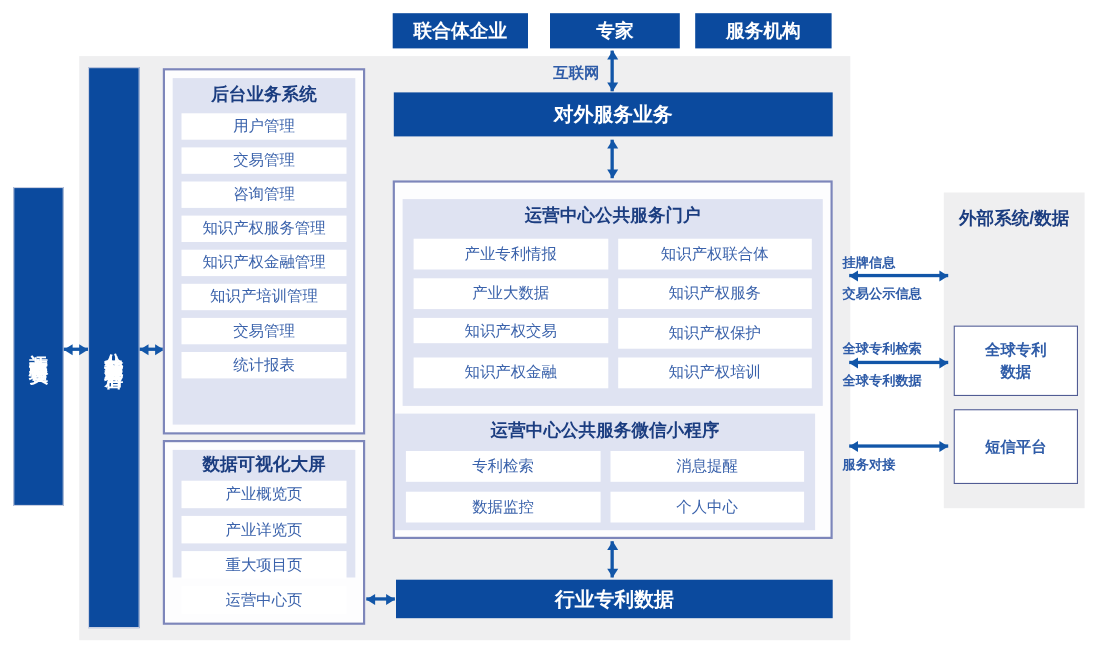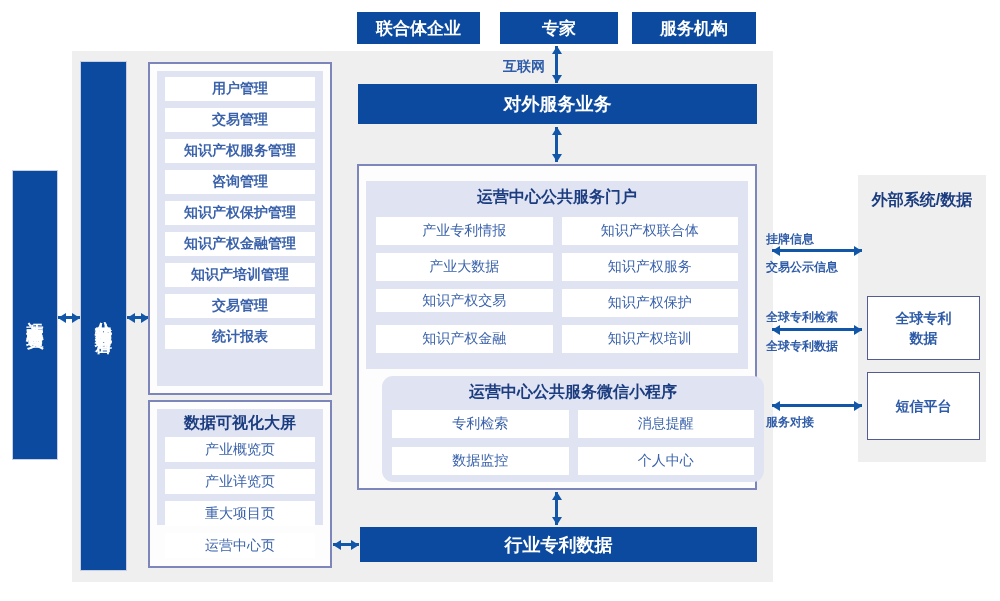--- a/index.html
+++ b/index.html
@@ -64,26 +64,26 @@
   <div class="dark-box" style="left:358px;top:84px;width:399px;height:40px;font-size:18px;">对外服务业务</div>
   <div class="av" style="left:555px;top:127px;height:35px;"></div>
 
   <div class="vbar" style="left:12px;top:170px;width:46px;height:290px;">运营中心管理员</div>
   <div class="vbar" style="left:80px;top:61px;width:47px;height:510px;">公共功能及管理后台</div>
   <div class="ah" style="left:58px;top:316px;width:22px;"></div>
   <div class="ah" style="left:127px;top:316px;width:22px;"></div>
 
   <div class="outlined-box" style="left:148px;top:62px;width:184px;height:333px;">
     <div class="lavender col" style="left:7px;top:7px;width:166px;height:315px;padding:6px 8px 8px 8px;">
-      <div class="col" style="gap:7px;font-weight:bold;">
+      <div class="sec-title" style="margin-bottom:6px;">后台业务系统</div>
+      <div class="col" style="gap:7px;">
         <div class="item" style="height:24px;">用户管理</div>
         <div class="item" style="height:24px;">交易管理</div>
+        <div class="item" style="height:24px;">咨询管理</div>
         <div class="item" style="height:24px;">知识产权服务管理</div>
-        <div class="item" style="height:24px;">咨询管理</div>
-        <div class="item" style="height:24px;">知识产权保护管理</div>
         <div class="item" style="height:24px;">知识产权金融管理</div>
         <div class="item" style="height:24px;">知识产培训管理</div>
         <div class="item" style="height:24px;">交易管理</div>
         <div class="item" style="height:24px;">统计报表</div>
       </div>
     </div>
   </div>
 
   <div class="outlined-box" style="left:148px;top:400px;width:184px;height:168px;">
     <div class="lavender col" style="left:7px;top:7px;width:166px;height:116px;padding:5px 8px 8px 8px;">
@@ -106,21 +106,21 @@
         <div class="item" style="height:28px;">知识产权联合体</div>
         <div class="item" style="height:28px;">产业大数据</div>
         <div class="item" style="height:28px;">知识产权服务</div>
         <div class="item" style="height:23px;">知识产权交易</div>
         <div class="item" style="height:28px;">知识产权保护</div>
         <div class="item" style="height:28px;">知识产权金融</div>
         <div class="item" style="height:28px;">知识产权培训</div>
       </div>
     </div>
 
-    <div class="lavender col" style="left:23px;top:210px;width:382px;height:106px;padding:6px 10px 10px 10px;border-radius:11px;">
+    <div class="lavender col" style="left:0;top:210px;width:382px;height:106px;padding:6px 10px 10px 10px;">
       <div class="sec-title" style="margin-bottom:8px;">运营中心公共服务微信小程序</div>
       <div class="grid2" style="gap:9px 9px;">
         <div class="item" style="height:28px;">专利检索</div>
         <div class="item" style="height:28px;">消息提醒</div>
         <div class="item" style="height:28px;">数据监控</div>
         <div class="item" style="height:28px;">个人中心</div>
       </div>
     </div>
   </div>
 

